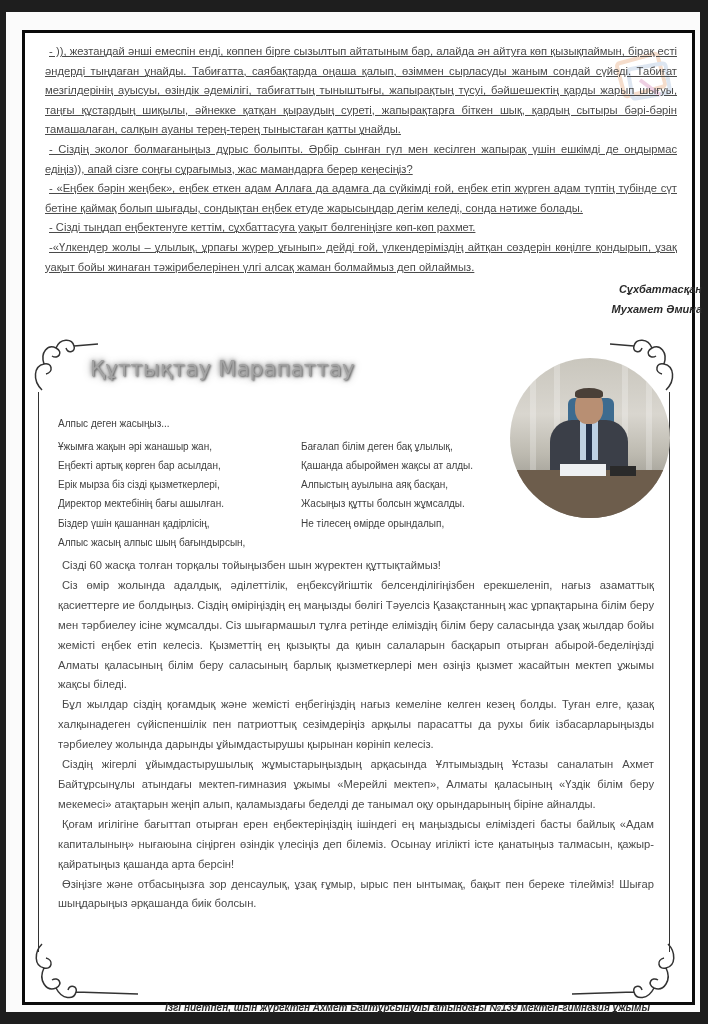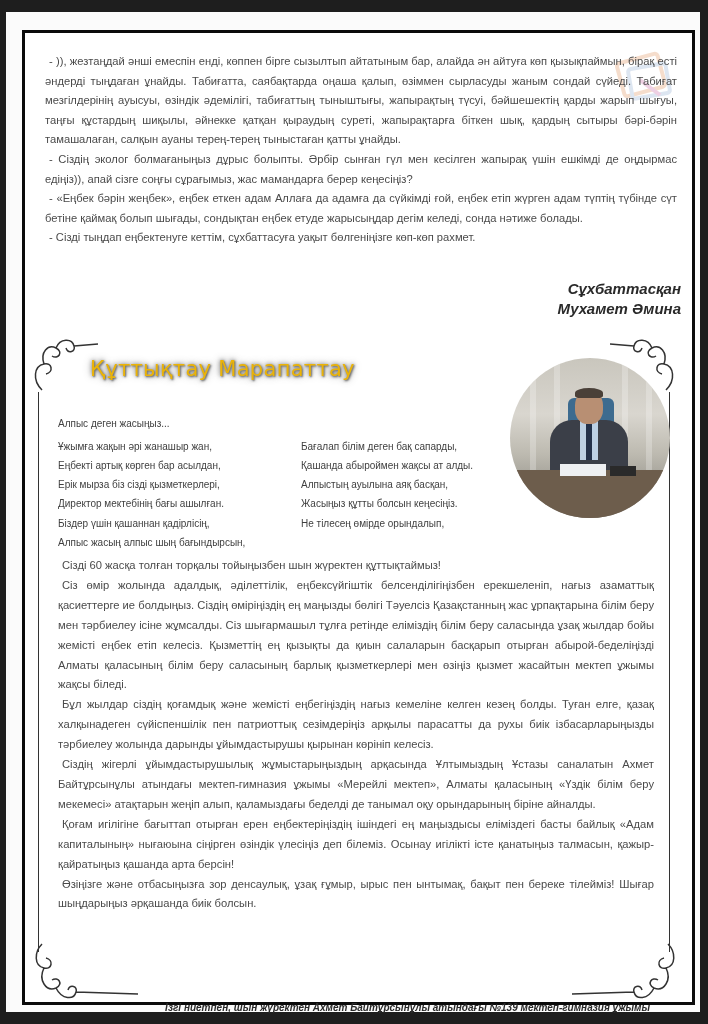--- a/index.html
+++ b/index.html
@@ -1,22 +1,22 @@
 <!DOCTYPE html>
 <html><head>
 <meta charset="utf-8">
 <style>
   html,body{margin:0;padding:0;}
   body{width:708px;height:1024px;background:#1e1e1e;position:relative;overflow:hidden;font-family:"Liberation Sans",sans-serif;}
   .page{position:absolute;left:6px;top:12px;width:694px;height:1000px;background:#fbfbfb;}
   .frame{position:absolute;left:22px;top:30px;width:667px;height:969px;border:3px solid #0a0a0a;background:#fff;box-sizing:content-box;}
   .txt{position:absolute;color:#4a4a4a;font-size:11.2px;line-height:19.6px;text-align:justify;}
   .txt p{margin:0;text-indent:4px;}
-  .sign{position:absolute;right:27px;font-style:italic;font-weight:bold;font-size:15px;color:#2a2a2a;text-align:right;line-height:20px;}
-  .title{position:absolute;left:90px;top:357px;font-size:21px;color:#eab308;letter-spacing:0.3px;
+  .sign{position:absolute;right:6px;font-style:italic;font-weight:bold;font-size:11px;color:#2a2a2a;text-align:right;line-height:20px;}
+  .title{position:absolute;left:90px;top:357px;font-size:21px;color:#a3a3a3;letter-spacing:0.3px;
          text-shadow:0 0 4px #777,0 0 8px #999,1px 1px 2px #555;font-family:"DejaVu Sans",sans-serif;}
   .poem{position:absolute;font-size:10px;color:#3f3f3f;line-height:19px;}
   .photo{position:absolute;left:510px;top:358px;width:160px;height:160px;border-radius:50%;overflow:hidden;
          background:linear-gradient(180deg,#c9c6bd 0%,#d9d6cf 35%,#bdbab0 60%,#7c7a74 100%);}
   .curtain{position:absolute;top:0;width:6px;height:100%;background:rgba(255,255,255,0.25);}
   .chair{position:absolute;left:58px;top:40px;width:46px;height:42px;background:#3d6b8f;border-radius:6px 6px 2px 2px;}
   .head{position:absolute;left:65px;top:32px;width:28px;height:34px;background:#b88f73;border-radius:45% 45% 42% 42%;}
   .hair{position:absolute;left:65px;top:30px;width:28px;height:10px;background:#4a4038;border-radius:50% 50% 20% 20%;}
   .body{position:absolute;left:40px;top:62px;width:78px;height:58px;background:#3b3f48;border-radius:22px 22px 4px 4px;}
   .shirt{position:absolute;left:70px;top:62px;width:18px;height:40px;background:#bcd0e4;}
@@ -33,25 +33,26 @@
 
 <div class="page"></div>
 <div class="frame"></div>
 
 <svg class="wm" viewBox="0 0 70 70">
   <rect x="10" y="18" width="42" height="34" rx="3" fill="none" stroke="#e5a070" stroke-width="4" transform="rotate(-15 31 35)"></rect>
   <rect x="20" y="26" width="38" height="30" rx="3" fill="none" stroke="#a0b8d8" stroke-width="4" transform="rotate(-10 39 41)"></rect>
   <path d="M30 40 L50 55" stroke="#d07ab0" stroke-width="4"></path>
 </svg>
 
-<div class="txt" style="left:45px;top:52px;width:632px;">
+<div class="txt" style="left:45px;top:42px;width:632px;text-decoration:underline;">
   <p>- )), жезтаңдай әнші емеспін енді, көппен бірге сызылтып айтатыным бар, алайда ән айтуға көп қызықпаймын, бірақ есті әндерді тыңдаған ұнайды. Табиғатта, саябақтарда оңаша қалып, өзіммен сырласуды жаным сондай сүйеді. Табиғат мезгілдерінің ауысуы, өзіндік әдемілігі, табиғаттың тыныштығы, жапырақтың түсуі, бәйшешектің қарды жарып шығуы, таңғы құстардың шиқылы, әйнекке қатқан қыраудың суреті, жапырақтарға біткен шық, қардың сытыры бәрі-бәрін тамашалаған, салқын ауаны терең-терең тыныстаған қатты ұнайды.</p>
   <p>- Сіздің эколог болмағаныңыз дұрыс болыпты. Әрбір сынған гүл мен кесілген жапырақ үшін ешкімді де оңдырмас едіңіз)), апай сізге соңғы сұрағымыз, жас мамандарға берер кеңесіңіз?</p>
   <p>- «Еңбек бәрін жеңбек», еңбек еткен адам Аллаға да адамға да сүйкімді ғой, еңбек етіп жүрген адам түптің түбінде сүт бетіне қаймақ болып шығады, сондықтан еңбек етуде жарысыңдар дегім келеді, сонда нәтиже болады.</p>
   <p>- Сізді тыңдап еңбектенуге кеттім, сұхбаттасуға уақыт бөлгеніңізге көп-көп рахмет.</p>
+  <p>-«Үлкендер жолы – ұлылық, ұрпағы жүрер ұғынып» дейді ғой, үлкендеріміздің айтқан сөздерін көңілге қондырып, ұзақ уақыт бойы жинаған тәжірибелерінен үлгі алсақ жаман болмаймыз деп ойлаймыз.</p>
 </div>
 <div class="sign" style="top:279px;">Сұхбаттасқан</div>
 <div class="sign" style="top:299px;">Мухамет Әмина</div>
 
 <svg class="orn" style="left:30px;top:330px;" width="70" height="70" viewBox="0 0 70 70">
   <path d="M12 60 C2 50 4 36 14 34 C22 32 24 42 16 44 M14 34 C10 22 18 14 26 18 C34 22 28 30 22 26 M26 18 C30 8 42 8 44 16 C46 22 38 24 36 18 M44 16 L68 14" fill="none" stroke="#333" stroke-width="1.5"></path>
 </svg>
 <svg class="orn" style="left:608px;top:330px;" width="70" height="70" viewBox="0 0 70 70">
   <g transform="translate(70,0) scale(-1,1)">
   <path d="M12 60 C2 50 4 36 14 34 C22 32 24 42 16 44 M14 34 C10 22 18 14 26 18 C34 22 28 30 22 26 M26 18 C30 8 42 8 44 16 C46 22 38 24 36 18 M44 16 L68 14" fill="none" stroke="#333" stroke-width="1.5"></path>
@@ -91,24 +92,24 @@
   <div>Ұжымға жақын әрі жанашыр жан,</div>
   <div>Еңбекті артық көрген бар асылдан,</div>
   <div>Ерік мырза біз сізді қызметкерлері,</div>
   <div>Директор мектебінің бағы ашылған.</div>
 </div>
 <div class="poem" style="left:58px;top:514px;">
   <div>Біздер үшін қашаннан қадірлісің,</div>
   <div>Алпыс жасың алпыс шың бағындырсын,</div>
 </div>
 <div class="poem" style="left:301px;top:437px;">
-  <div>Бағалап білім деген бақ сапарды,</div>
+  <div>Бағалап білім деген бақ ұлылық,</div>
   <div>Қашанда абыроймен жақсы ат алды.</div>
   <div>Алпыстың ауылына аяқ басқан,</div>
-  <div>Жасыңыз құтты болсын кеңесіңіз.</div>
+  <div>Жасыңыз құтты болсын жұмсалды.</div>
 </div>
 <div class="poem" style="left:301px;top:514px;">
   <div>Не тілесең өмірде орындалып,</div>
 </div>
 
 <div class="txt" style="left:58px;top:556px;width:596px;line-height:19.9px;">
   <p>Сізді 60 жасқа толған торқалы тойыңызбен шын жүректен құттықтаймыз!</p>
   <p>Сіз өмір жолында адалдық, әділеттілік, еңбексүйгіштік белсенділігіңізбен ерекшеленіп, нағыз азаматтық қасиеттерге ие болдыңыз. Сіздің өміріңіздің ең маңызды бөлігі Тәуелсіз Қазақстанның жас ұрпақтарына білім беру мен тәрбиелеу ісіне жұмсалды. Сіз шығармашыл тұлға ретінде еліміздің білім беру саласында ұзақ жылдар бойы жемісті еңбек етіп келесіз. Қызметтің ең қызықты да қиын салаларын басқарып отырған абырой-беделіңізді Алматы қаласының білім беру саласының барлық қызметкерлері мен өзіңіз қызмет жасайтын мектеп ұжымы жақсы біледі.</p>
   <p>Бұл жылдар сіздің қоғамдық және жемісті еңбегіңіздің нағыз кемеліне келген кезең болды. Туған елге, қазақ халқынадеген сүйіспеншілік пен патриоттық сезімдеріңіз арқылы парасатты да рухы биік ізбасарларыңызды тәрбиелеу жолында дарынды ұйымдастырушы қырынан көрініп келесіз.</p>
   <p>Сіздің жігерлі ұйымдастырушылық жұмыстарыңыздың арқасында Ұлтымыздың Ұстазы саналатын Ахмет Байтұрсынұлы атындағы мектеп-гимназия ұжымы «Мерейлі мектеп», Алматы қаласының «Үздік білім беру мекемесі» атақтарын жеңіп алып, қаламыздағы беделді де танымал оқу орындарының біріне айналды.</p>

